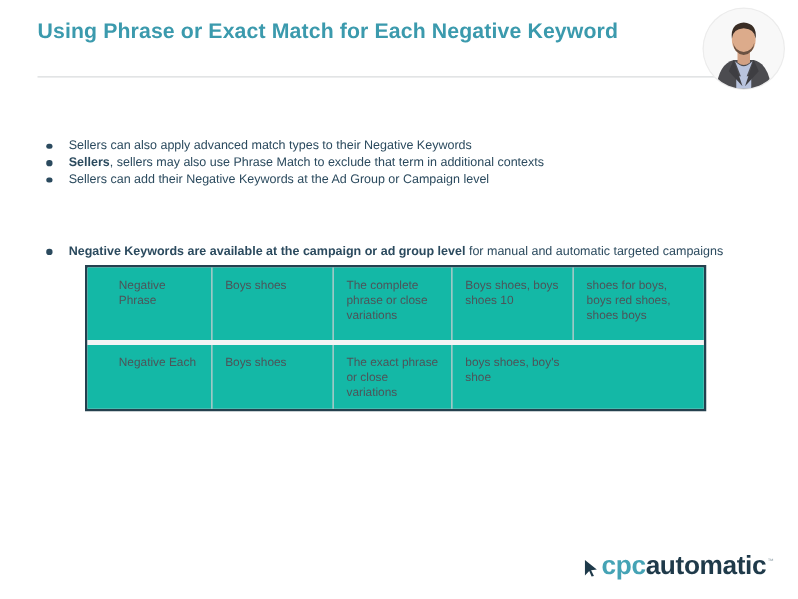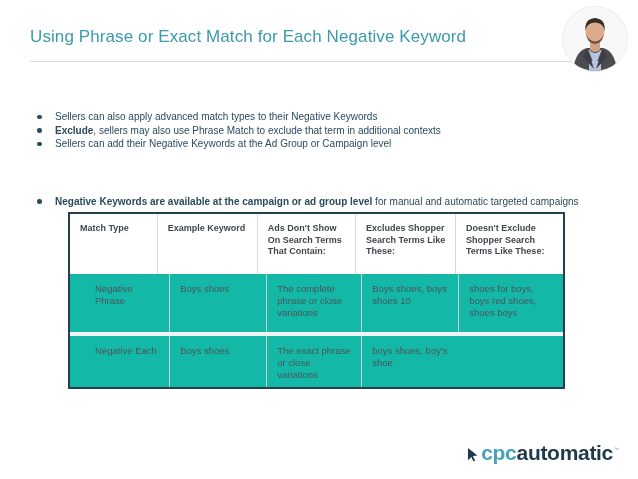--- a/index.html
+++ b/index.html
@@ -11,23 +11,23 @@
     width: 638px;
     height: 479px;
     background: #ffffff;
     overflow: hidden;
   }
 
   
   .slide-title {
     position: absolute;
     left: 30px;
-    top: 27px;
+    top: 15px;
     font-size: 17px;
-    font-weight: 400;
+    font-weight: 700;
     color: #3b9aad;
     letter-spacing: 0.1px;
   }
   .header-divider {
     position: absolute;
     left: 30px;
     top: 61px;
     width: 560px;
     height: 1px;
     background: #d9dcdd;
@@ -152,38 +152,31 @@
 
       <path d="M22.5 24 Q21 12 32 11 Q43 12 41.5 24 Q41 16 32 15.5 Q23 16 22.5 24 Z" fill="#3a2d25"></path>
     </svg>
   </div>
 
   <ul class="bullets">
     <li>
       <span class="dot"></span><b></b><span>Sellers can also apply advanced match types to their Negative Keywords</span>
     </li>
     <li>
-      <span class="dot"></span><b>Exclude</b><span>, sellers may also use Phrase Match to exclude that term in additional contexts</span>
+      <span class="dot"></span><b>Sellers</b><span>, sellers may also use Phrase Match to exclude that term in additional contexts</span>
     </li>
     <li>
       <span class="dot"></span><b></b><span>Sellers can add their Negative Keywords at the Ad Group or Campaign level</span>
     </li>
     <li class="justify">
       <span class="dot"></span><b>Negative Keywords are available at the campaign or ad group level</b><span> for manual and automatic targeted campaigns</span>
     </li>
   </ul>
 
   <div class="match-table">
-    <div class="trow thead">
-      <div class="tcell c0">Match Type</div>
-      <div class="tcell c1">Example Keyword</div>
-      <div class="tcell c2">Ads Don't Show On Search Terms That Contain:</div>
-      <div class="tcell c3">Excludes Shopper Search Terms Like These:</div>
-      <div class="tcell c4">Doesn't Exclude Shopper Search Terms Like These:</div>
-    </div>
     <div class="trow tbody-row r0">
       <div class="tcell c0">Negative Phrase</div>
       <div class="tcell c1">Boys shoes</div>
       <div class="tcell c2">The complete phrase or close variations</div>
       <div class="tcell c3">Boys shoes, boys shoes 10</div>
       <div class="tcell c4">shoes for boys, boys red shoes, shoes boys</div>
     </div>
     <div class="row-divider"></div>
     <div class="trow tbody-row r1">
       <div class="tcell c0">Negative Each</div>

